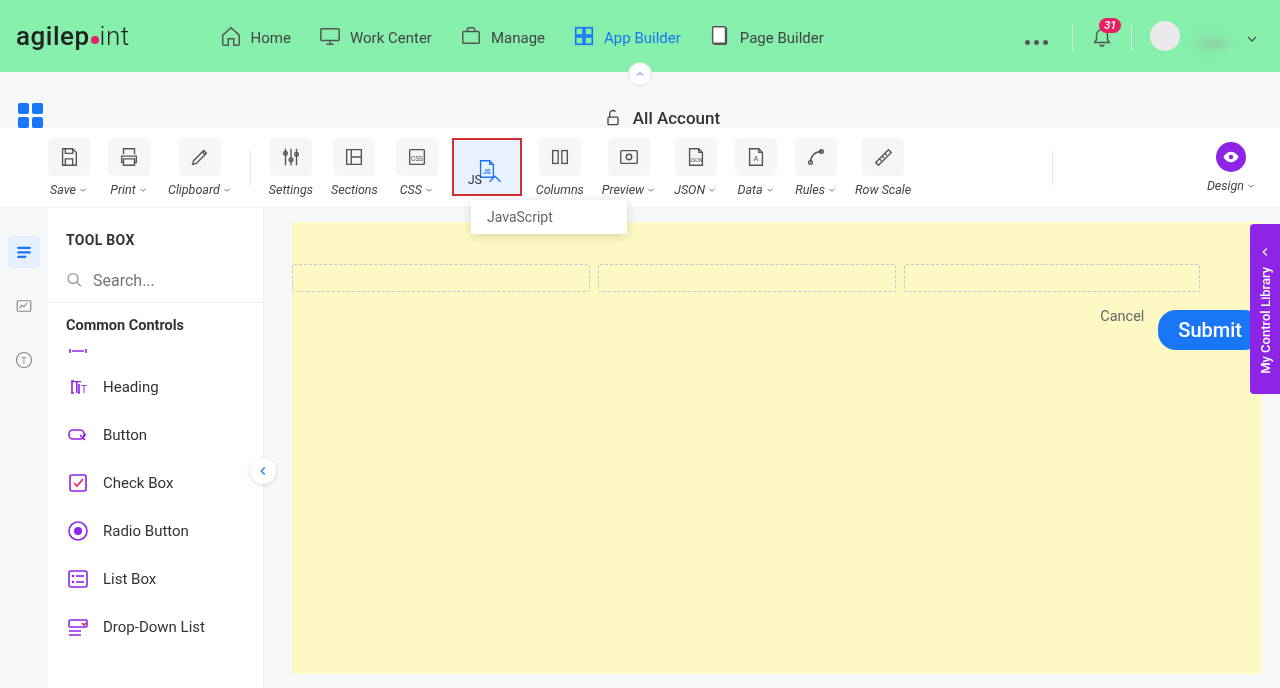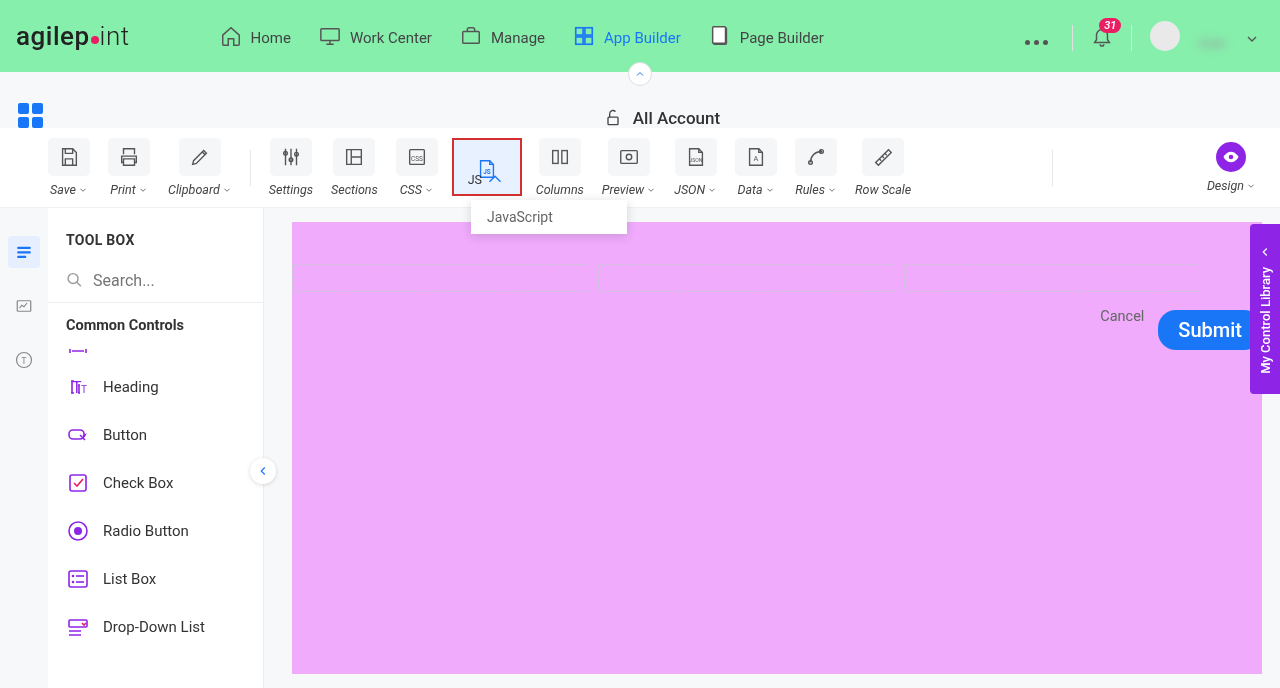--- a/index.html
+++ b/index.html
@@ -66,21 +66,21 @@
 
   .toolbox-panel { width: 216px; background: #fff; border-right: 1px solid #eee; display: flex; flex-direction: column; position: relative; }
   .toolbox-title { font-size: 14px; font-weight: 700; color: #333; padding: 24px 18px 14px; letter-spacing: 0.3px; }
   .search-box { display: flex; align-items: center; gap: 10px; padding: 8px 18px 12px; border-bottom: 1px solid #eee; }
   .search-box input { border: none; outline: none; font-size: 16px; color: #701a75; width: 100%; }
   .section-title { font-size: 14.5px; font-weight: 700; color: #333; padding: 14px 18px 6px; }
   .control-item { display: flex; align-items: center; gap: 13px; padding: 12px 18px; font-size: 15px; color: #333; cursor: pointer; }
   .control-item svg { width: 24px; height: 24px; }
   .collapse-left { position: absolute; right: -13px; top: 250px; width: 26px; height: 26px; border-radius: 50%; background: #fff; box-shadow: 0 1px 4px rgba(0,0,0,0.15); display: flex; align-items: center; justify-content: center; cursor: pointer; }
 
-  .canvas-area { flex: 1; background: #f0abfc; margin: 14px 18px 14px 28px; position: relative; }
+  .canvas-area { flex: 1; background: #fef9c3; margin: 14px 18px 14px 28px; position: relative; }
   .drop-row { display: flex; gap: 8px; }
   .drop-zone { border: 1px dashed #c3c8d0; height: 28px; border-radius: 2px; }
   .drop-zone.z1 { flex: 0 0 298px; }
   .drop-zone.z2 { flex: 0 0 298px; }
   .drop-zone.z3 { flex: 0 0 296px; }
   .form-actions { position: absolute; right: 0; top: 60px; display: flex; gap: 14px; align-items: center; }
   .btn-cancel { background: none; border: none; color: #666; font-size: 14.5px; cursor: pointer; }
   .btn-submit { background: #1976f7; color: #fff; border: none; border-radius: 18px; padding: 8px 20px; font-size: 20px; font-weight: 500; cursor: pointer; margin-top: 28px; }
 
   

